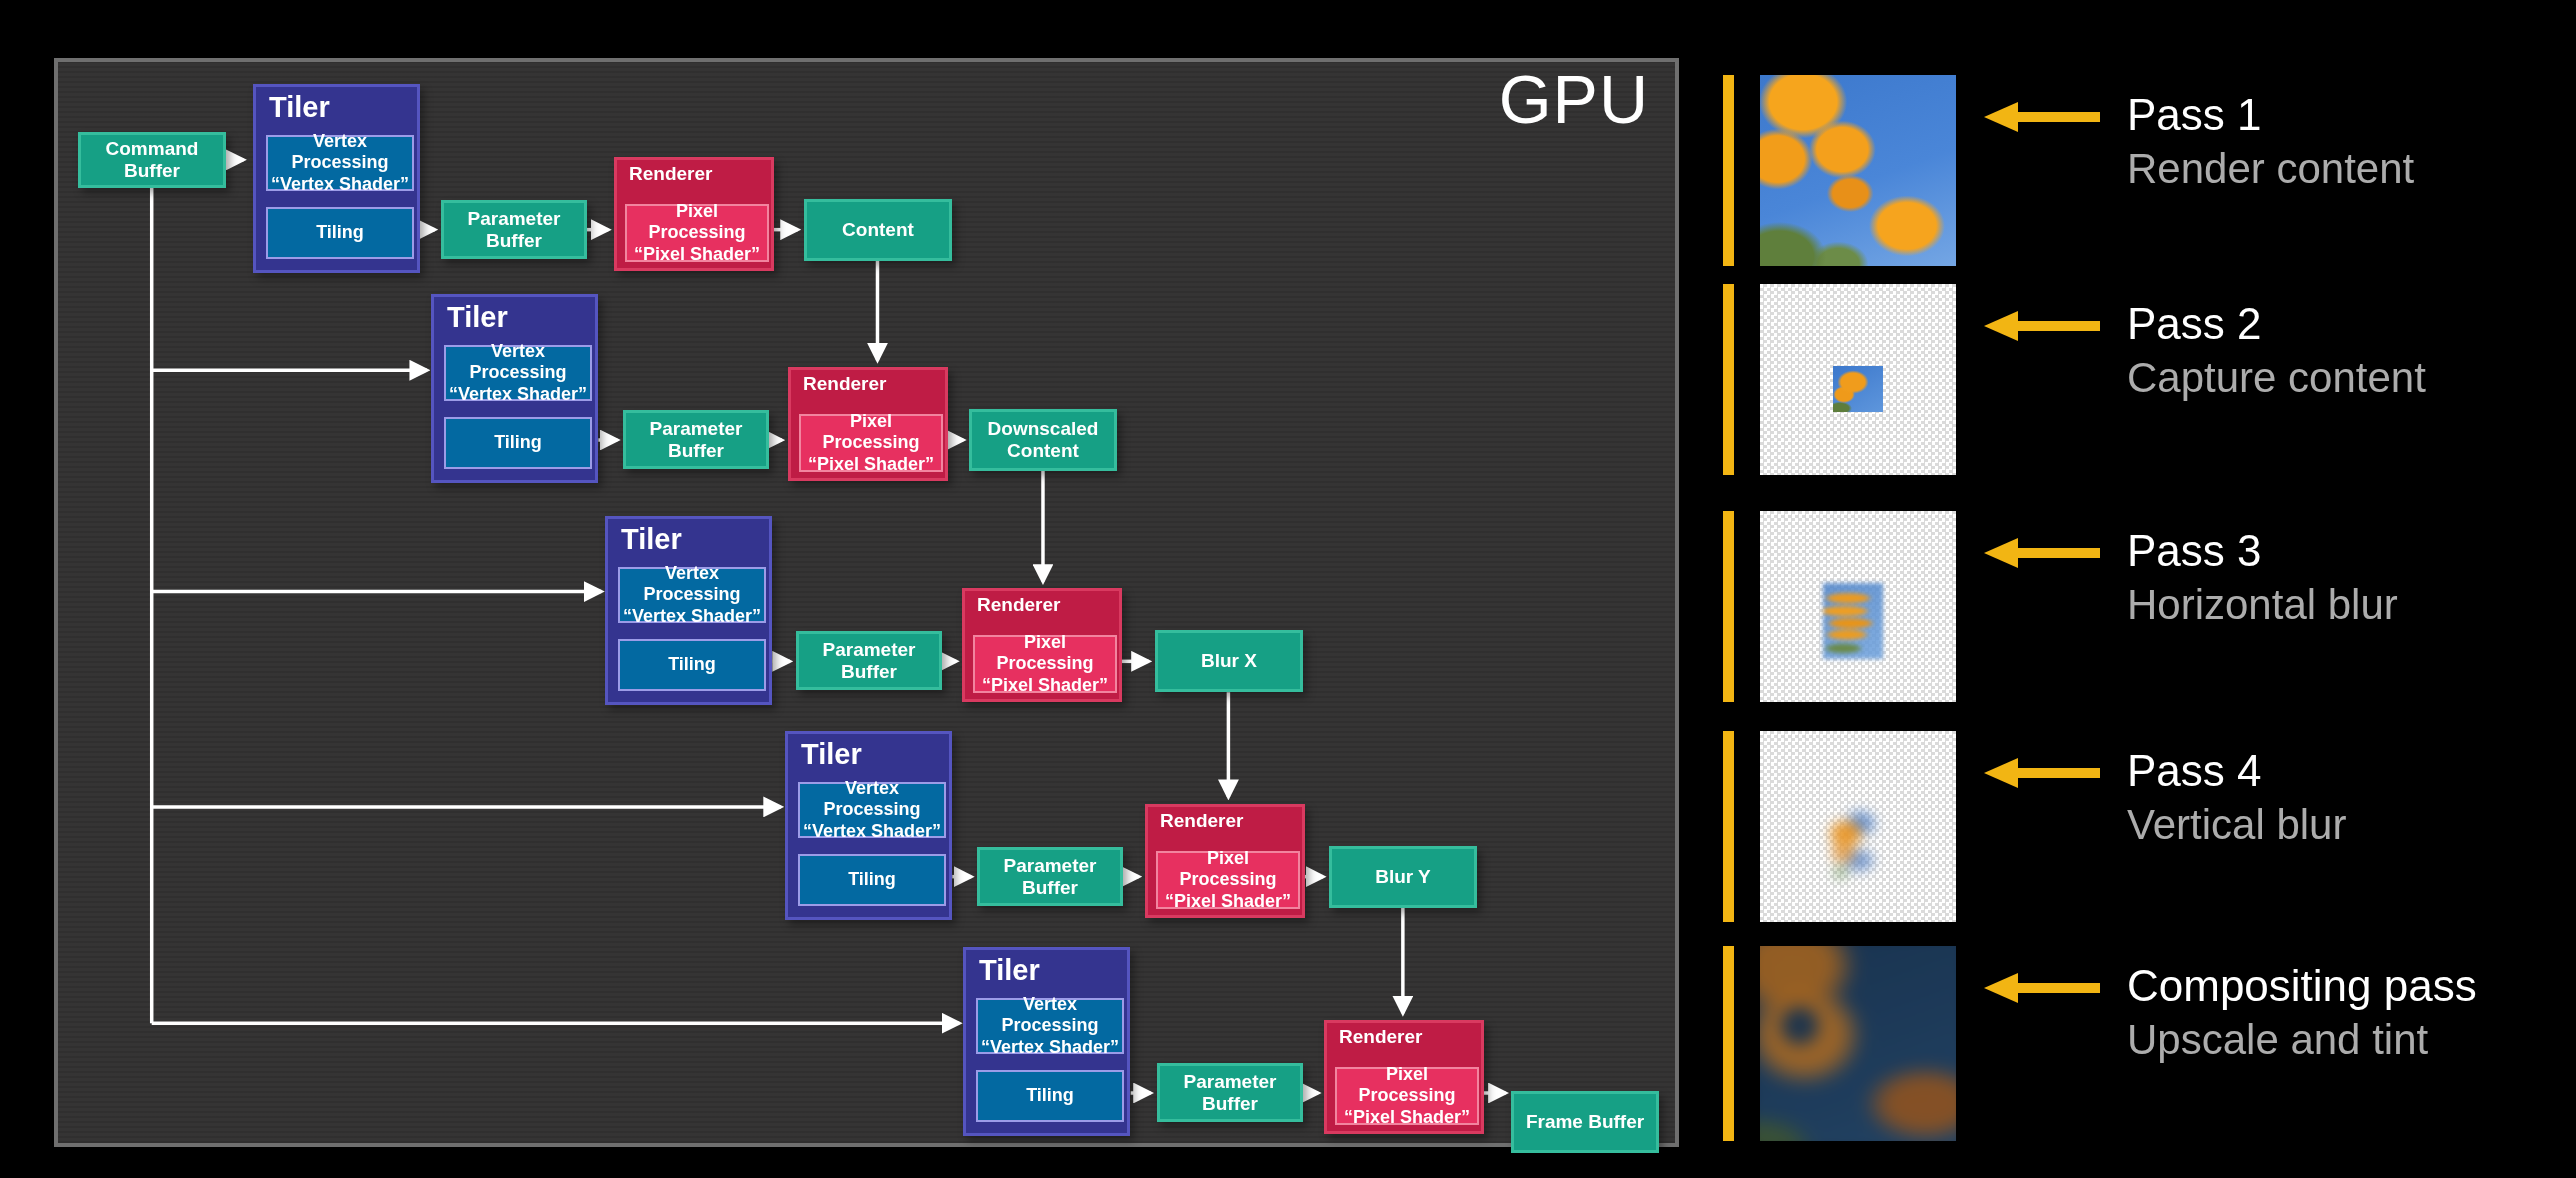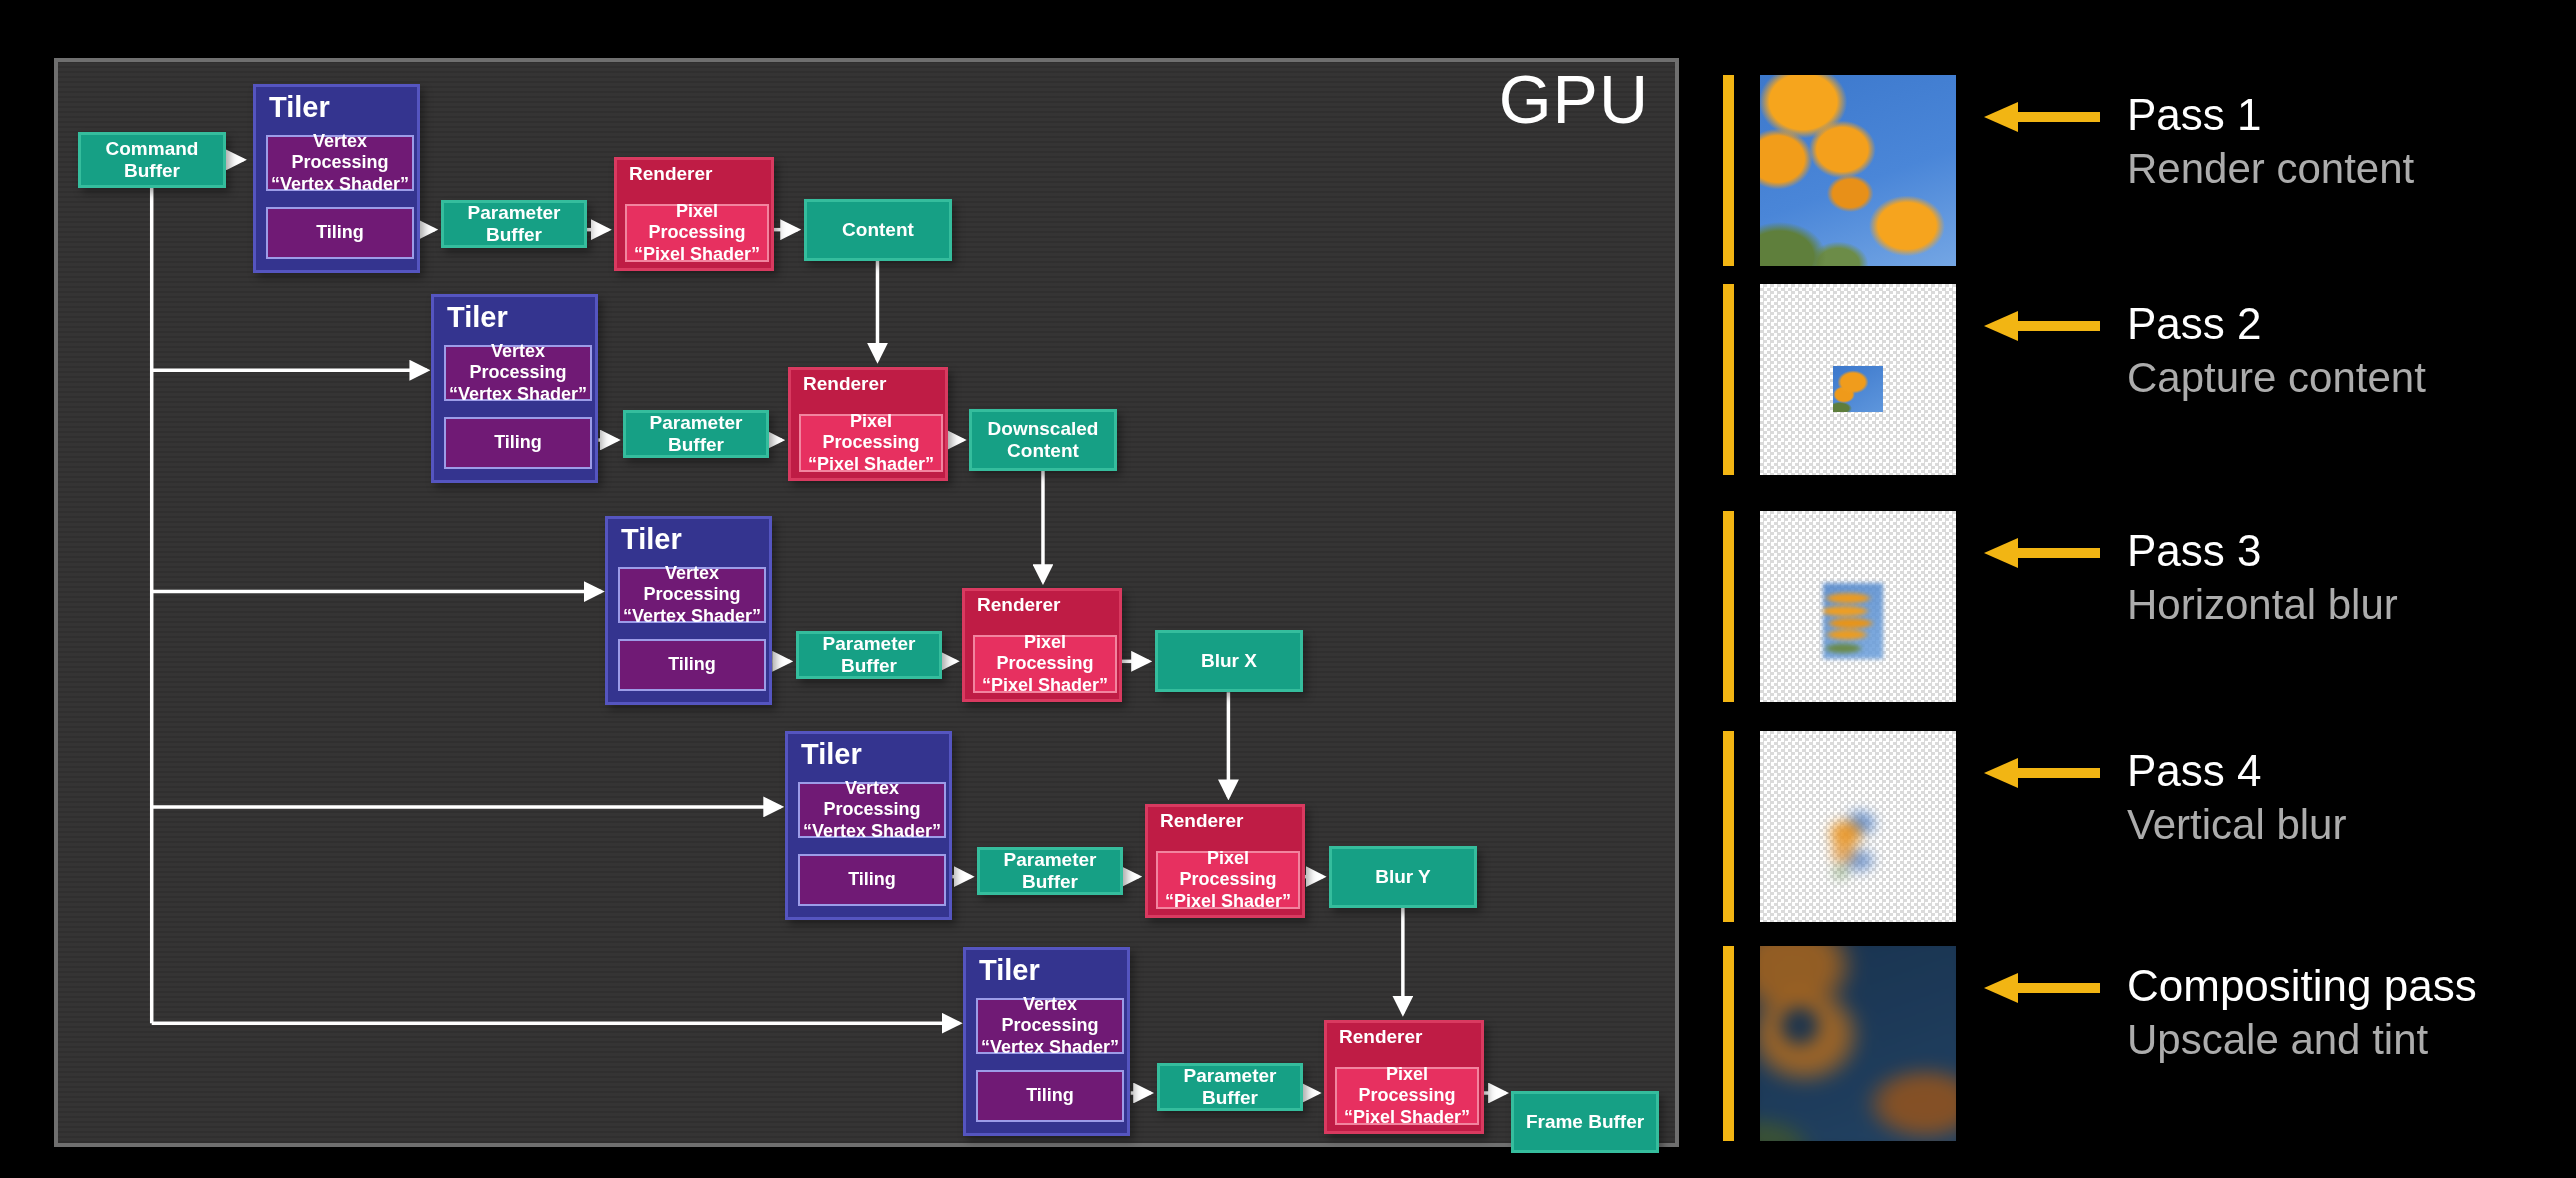--- a/index.html
+++ b/index.html
@@ -12,26 +12,26 @@
   #gpu-panel .scanlines{position:absolute;inset:0;pointer-events:none;
     background:repeating-linear-gradient(0deg,rgba(0,0,0,.06) 0 2px,rgba(255,255,255,.012) 2px 5px);}
   #gpu-label{position:absolute;right:26px;top:0px;color:#fff;font-size:68px;font-weight:300;
     letter-spacing:1px;line-height:1.1;}
 
   .node{position:absolute;box-sizing:border-box;box-shadow:4px 5px 8px rgba(0,0,0,.35);}
   .teal{background:#16a085;border:3px solid #35bd9d;color:#fff;font-weight:bold;font-size:19px;
     display:flex;align-items:center;justify-content:center;text-align:center;line-height:1.15;
     white-space:pre-line;}
   .teal.output{width:148px;height:62px;}
-  .teal.param{width:146px;height:48px;}
+  .teal.param{width:146px;height:59px;}
   .teal.cb{width:148px;height:56px;}
 
   .tiler{width:167px;height:189px;background:#34348f;border:3px solid #5555c0;padding-left:44px;}
   .tiler .box-title{position:absolute;left:13px;top:4px;color:#fff;font-size:29px;font-weight:600;}
-  .tiler .inner{position:absolute;left:10px;width:148px;background:#701a75;border:2px solid #9c9ce8;
+  .tiler .inner{position:absolute;left:10px;width:148px;background:#0369a1;border:2px solid #9c9ce8;
     color:#fff;font-weight:bold;font-size:18px;display:flex;align-items:center;justify-content:center;
     text-align:center;line-height:1.2;white-space:pre-line;box-sizing:border-box;}
   .tiler .vp{top:48px;height:56px;}
   .tiler .tiling{top:120px;height:52px;}
 
   .renderer{width:160px;height:114px;background:#bf1c45;border:3px solid #d93a60;}
   .renderer .box-title{position:absolute;left:12px;top:3px;color:#fff;font-size:19px;font-weight:700;}
   .renderer .inner{position:absolute;left:8px;top:44px;width:144px;height:58px;background:#e73060;
     border:2px solid #f2849f;color:#fff;font-weight:bold;font-size:18px;display:flex;align-items:center;
     justify-content:center;text-align:center;line-height:1.2;white-space:pre-line;box-sizing:border-box;}

